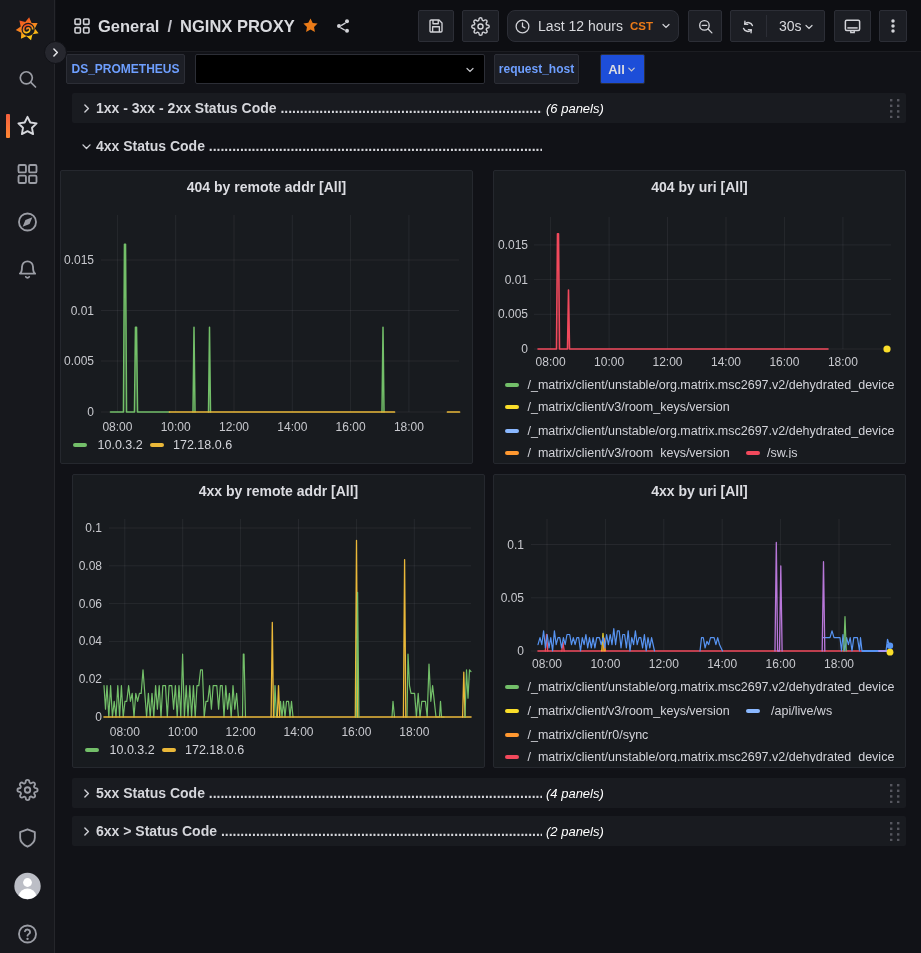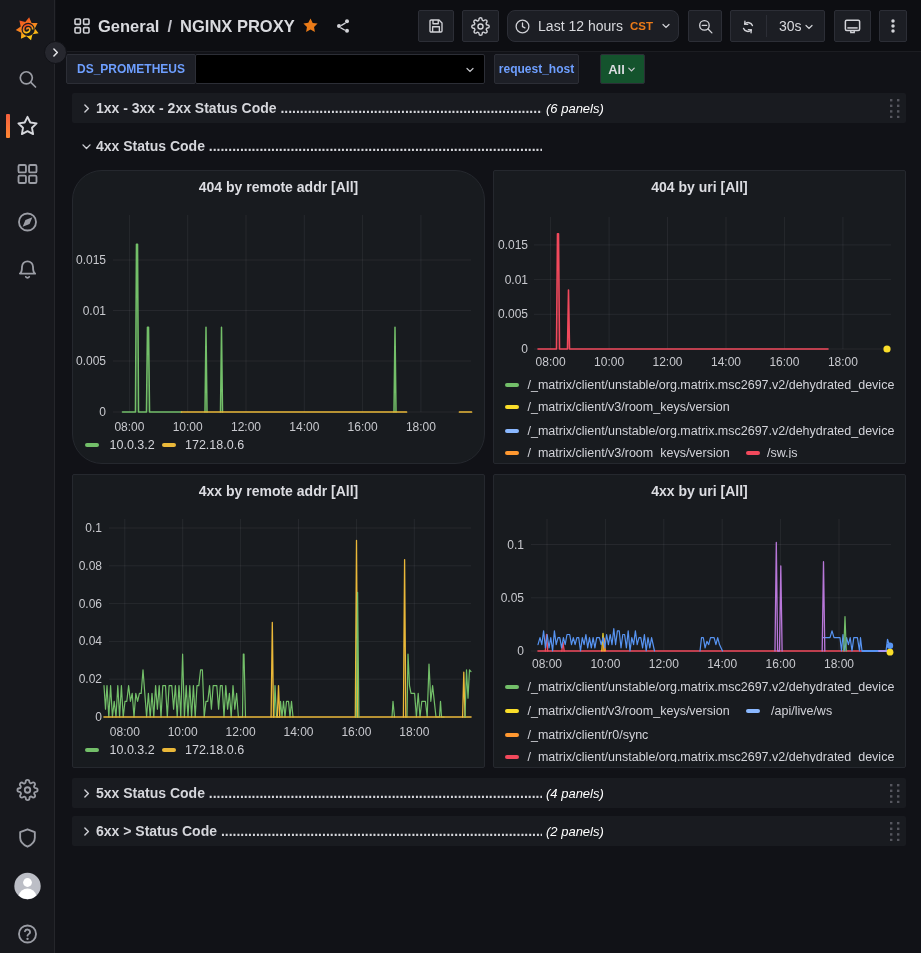--- a/index.html
+++ b/index.html
@@ -11,21 +11,21 @@
 #expbtn { position:absolute; left:44px; top:41px; width:23px; height:23px; border-radius:50%; background:#26272e; border:1px solid #111217; z-index:9; display:flex; align-items:center; justify-content:center; }
 #accent { position:absolute; left:6px; top:114px; width:4px; height:24px; background:linear-gradient(#f55f3e,#ff8833); border-radius:1px; z-index:7; }
 
 #topnav { position:absolute; left:56px; top:0; width:865px; height:52px; background:#0d0e12; border-bottom:1px solid #1c1d22; }
 #navtitle { position:absolute; left:98px; top:0; height:52px; display:flex; align-items:center; font-size:16.5px; color:#d9dade;font-weight:bold; }
 .btn { position:absolute; top:10px; height:32px; background:#1c1e24; border:1px solid #2c2e36; border-radius:2px; display:flex; align-items:center; justify-content:center; }
 .btn .txt { color:#d8d9dd; font-size:14px; }
 
 .sub-lbl { position:absolute; top:54px; height:30px; background:#1d1f26; border:1px solid #2c2e36; border-radius:2px; display:flex; align-items:center; justify-content:center; color:#6e9fff; font-weight:700; font-size:12px; }
 #blacksel { position:absolute; left:195px; top:54px; width:290px; height:30px; background:#000; border:1px solid #2c2e36; border-radius:2px; }
-#allsel { position:absolute; left:600px; top:54px; width:45px; height:30px; background:#14532d; border:1px solid #2c2e36; border-radius:2px; display:flex; align-items:center; justify-content:center; gap:1px; color:#dcdde1; font-weight:700; font-size:13px; }
+#allsel { position:absolute; left:600px; top:54px; width:45px; height:30px; background:#1d4ed8; border:1px solid #2c2e36; border-radius:2px; display:flex; align-items:center; justify-content:center; gap:1px; color:#dcdde1; font-weight:700; font-size:13px; }
 
 .rowhdr { position:absolute; left:72px; width:834px; height:30px; background:#191b20; border-radius:2px; display:flex; align-items:center; }
 .rowhdr.open { background:transparent; }
 .rowtitle { font-size:14px; font-weight:700; color:#d5d6db; white-space:nowrap; overflow:hidden; width:446px; margin-left:3px; }
 .rowcount { font-size:13px; font-style:italic; color:#ffffff; margin-left:4px; }
 .rchev { margin-left:8px; display:flex; align-items:center; }
 .rdots { position:absolute; right:4px; top:5px; }
 
 .panel { position:absolute; width:413px; height:294px; background:#181b1f; border:1px solid #25282e; border-radius:2px; overflow:hidden; }
 .ptitle { position:absolute; top:8px; left:0; width:100%; text-align:center; font-size:14px; font-weight:700; color:#dcdde2; }
@@ -113,21 +113,21 @@
 </div>
 
 <div class="btn" style="left:879px;width:28px;">
 <svg width="16" height="16" viewBox="0 0 24 24" fill="#d2d3d8">
       <circle cx="12" cy="4.5" r="2.6"></circle>
       <circle cx="12" cy="12" r="2.6"></circle>
       <circle cx="12" cy="19.5" r="2.6"></circle>
     </svg>
 </div>
 
-<div class="sub-lbl" style="left:66px;width:130px;">DS_PROMETHEUS</div>
+<div class="sub-lbl" style="left:66px;width:119px;">DS_PROMETHEUS</div>
 <div id="blacksel">
     <svg style="position:absolute;right:8px;top:9px" width="12" height="12" viewBox="0 0 24 24" fill="none" stroke="#c7c8cd" stroke-width="2.4" stroke-linecap="round">
       <path d="M6 9l6 6 6-6"></path>
     </svg>
   </div>
 <div class="sub-lbl" style="left:494px;width:85px;">request_host</div>
 <div id="allsel">
     <span>All</span>
     <svg width="11" height="11" viewBox="0 0 24 24" fill="none" stroke="#c7c8cd" stroke-width="2.6" stroke-linecap="round">
       <path d="M6 9l6 6 6-6"></path>
@@ -193,21 +193,21 @@
       <rect x="9" y="1" width="2.4" height="2.4"></rect>
       <rect x="2" y="6.6" width="2.4" height="2.4"></rect>
       <rect x="9" y="6.6" width="2.4" height="2.4"></rect>
       <rect x="2" y="12.2" width="2.4" height="2.4"></rect>
       <rect x="9" y="12.2" width="2.4" height="2.4"></rect>
       <rect x="2" y="17.8" width="2.4" height="2.4"></rect>
       <rect x="9" y="17.8" width="2.4" height="2.4"></rect>
     </svg>
 </div>
 
-<div class="panel" style="left:72px;top:170px;border-radius:30px;">
+<div class="panel" style="left:60px;top:170px;">
   <div class="ptitle">404 by remote addr [All]</div>
   <svg width="413" height="287" style="position:absolute;left:0;top:0;" font-family="Liberation Sans, sans-serif">
       <line x1="56.4" y1="44" x2="56.4" y2="241" stroke="rgba(204,204,220,0.08)" stroke-width="1"></line>
       <line x1="114.7" y1="44" x2="114.7" y2="241" stroke="rgba(204,204,220,0.08)" stroke-width="1"></line>
       <line x1="173.0" y1="44" x2="173.0" y2="241" stroke="rgba(204,204,220,0.08)" stroke-width="1"></line>
       <line x1="231.3" y1="44" x2="231.3" y2="241" stroke="rgba(204,204,220,0.08)" stroke-width="1"></line>
       <line x1="289.6" y1="44" x2="289.6" y2="241" stroke="rgba(204,204,220,0.08)" stroke-width="1"></line>
       <line x1="347.9" y1="44" x2="347.9" y2="241" stroke="rgba(204,204,220,0.08)" stroke-width="1"></line>
       <line x1="40" y1="89.0" x2="398" y2="89.0" stroke="rgba(204,204,220,0.08)" stroke-width="1"></line>
       <line x1="40" y1="139.5" x2="398" y2="139.5" stroke="rgba(204,204,220,0.08)" stroke-width="1"></line>

